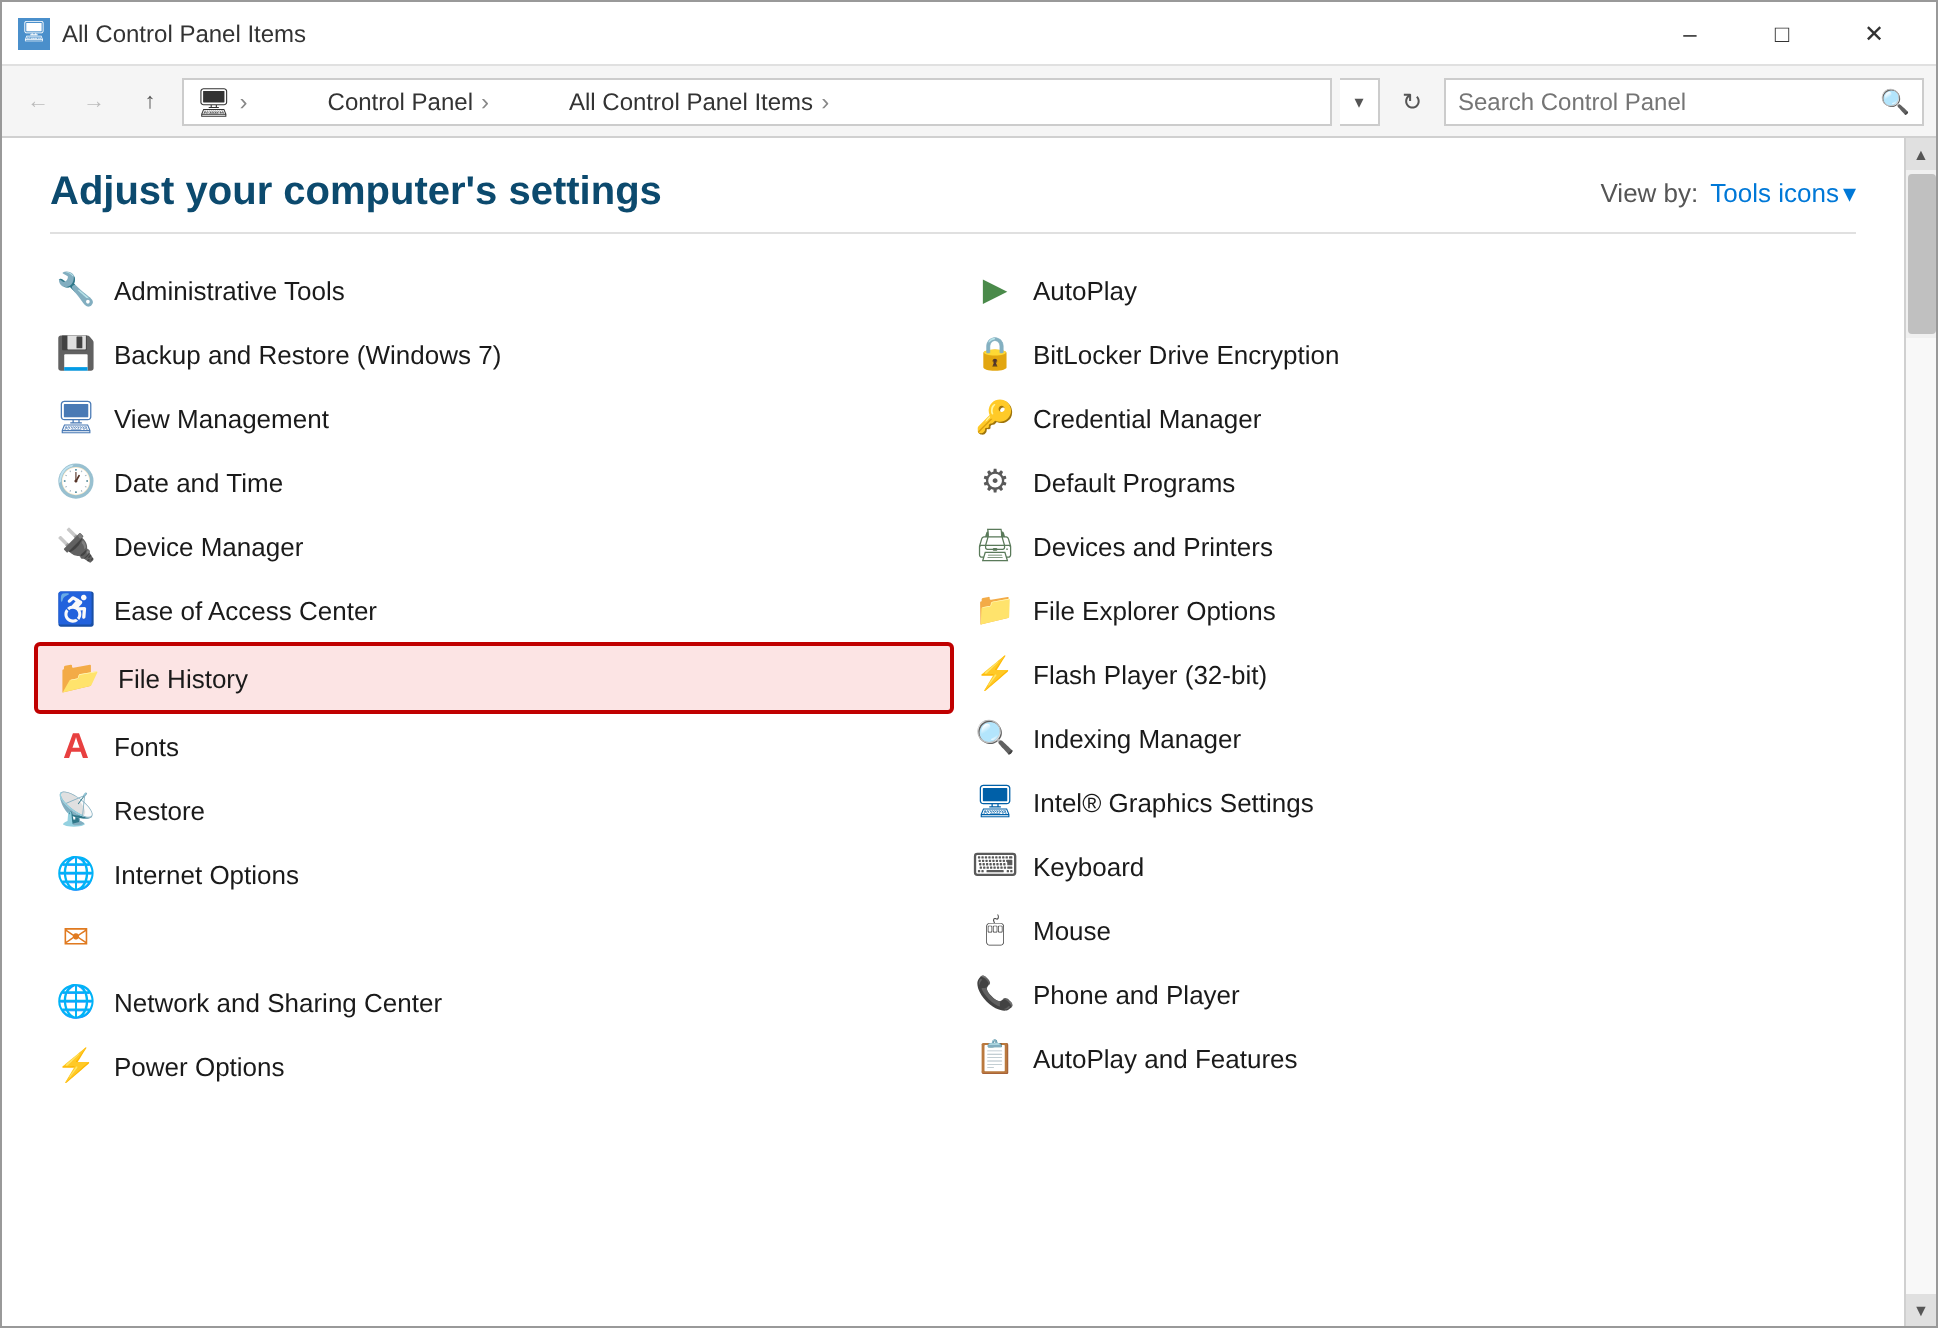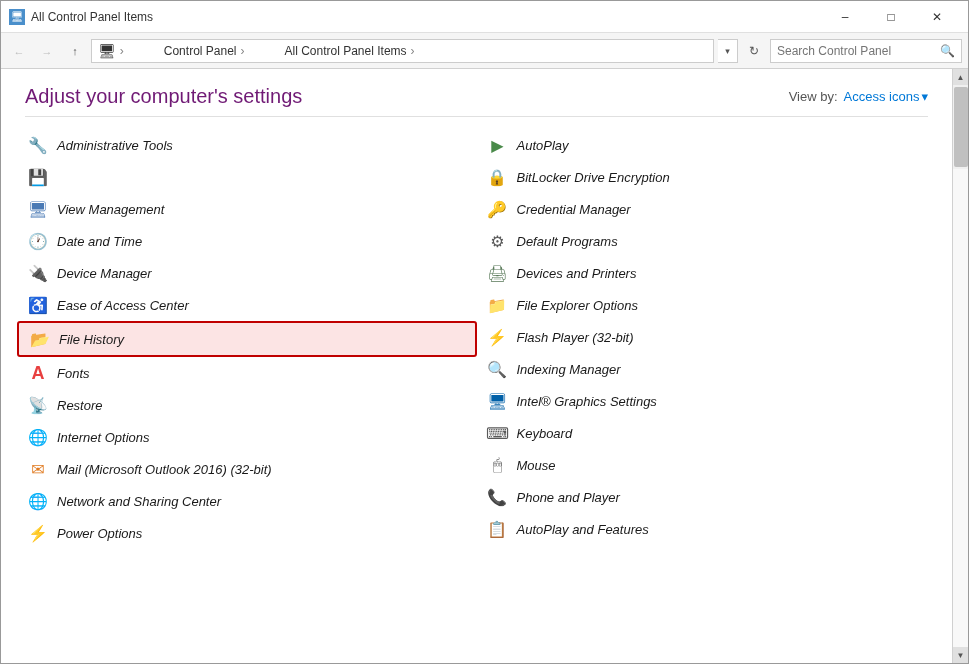--- a/index.html
+++ b/index.html
@@ -124,21 +124,21 @@
       background: transparent;
       border: 1px solid transparent;
       cursor: pointer;
       display: flex;
       align-items: center;
       justify-content: center;
       font-size: 12px;
       color: #555;
     }
     .search-box {
-      width: 192px;
+      width: 240px;
       height: 24px;
       border: 1px solid #ccc;
       display: flex;
       align-items: center;
       background: white;
       padding: 0 6px;
       gap: 4px;
     }
     .search-box input {
       border: none;
@@ -167,22 +167,22 @@
     
     .content-header {
       padding: 16px 24px 8px 24px;
       display: flex;
       align-items: center;
       justify-content: space-between;
       flex-shrink: 0;
     }
     .page-title {
       font-size: 20px;
-      font-weight: 400;
-      color: #701a75;
+      font-weight: 700;
+      color: #0c4a6e;
     }
     .view-by {
       display: flex;
       align-items: flex-start;
       gap: 6px;
       font-size: 13px;
       color: #555;
     }
     .view-by-link {
       color: #0078d7;
@@ -234,21 +234,20 @@
       flex-shrink: 0;
       display: flex;
       align-items: center;
       justify-content: center;
       font-size: 16px;
     }
 
     .item-label {
       font-size: 13px;
       color: #1a1a1a;
-      font-style: italic;
     }
 
     
     .scrollbar-track {
       width: 16px;
       background: #f0f0f0;
       border-left: 1px solid #d0d0d0;
       display: flex;
       flex-direction: column;
       align-items: center;
@@ -346,40 +345,41 @@
   </div>
 
   <div class="main-content">
     <div class="content-area">
 
       <div class="content-header">
         <h1 class="page-title">Adjust your computer's settings</h1>
         <div class="view-by">
           <span>View by:</span>
           <span class="view-by-link">
-            <span>Access icons</span>
+            <span>Tools icons</span>
             <span>▾</span>
           </span>
         </div>
       </div>
 
       <div class="divider"></div>
 
       <div class="items-container">
         <div class="items-grid">
 
           <div>
 
             <div class="control-item">
               <span class="item-icon icon-admin">🔧</span>
               <span class="item-label">Administrative Tools</span>
             </div>
 
             <div class="control-item">
               <span class="item-icon icon-backup">💾</span>
+              <span class="item-label">Backup and Restore (Windows 7)</span>
             </div>
 
             <div class="control-item">
               <span class="item-icon icon-color">🖥</span>
               <span class="item-label">View Management</span>
             </div>
 
             <div class="control-item">
               <span class="item-icon icon-datetime">🕐</span>
               <span class="item-label">Date and Time</span>
@@ -410,21 +410,20 @@
               <span class="item-label">Restore</span>
             </div>
 
             <div class="control-item">
               <span class="item-icon icon-internet">🌐</span>
               <span class="item-label">Internet Options</span>
             </div>
 
             <div class="control-item">
               <span class="item-icon icon-mail">✉</span>
-              <span class="item-label">Mail (Microsoft Outlook 2016) (32-bit)</span>
             </div>
 
             <div class="control-item">
               <span class="item-icon icon-network">🌐</span>
               <span class="item-label">Network and Sharing Center</span>
             </div>
 
             <div class="control-item">
               <span class="item-icon icon-power">⚡</span>
               <span class="item-label">Power Options</span>

